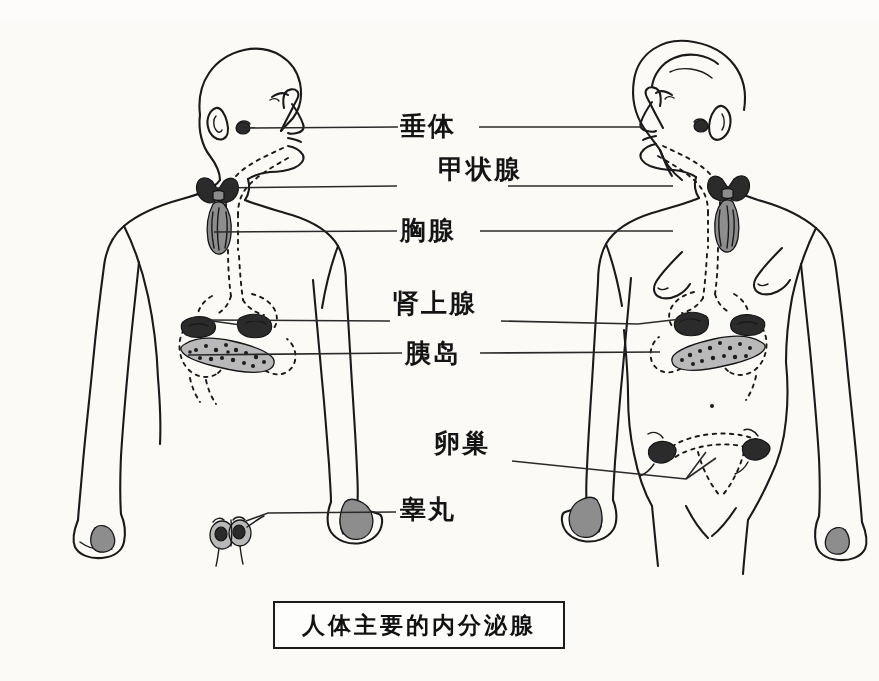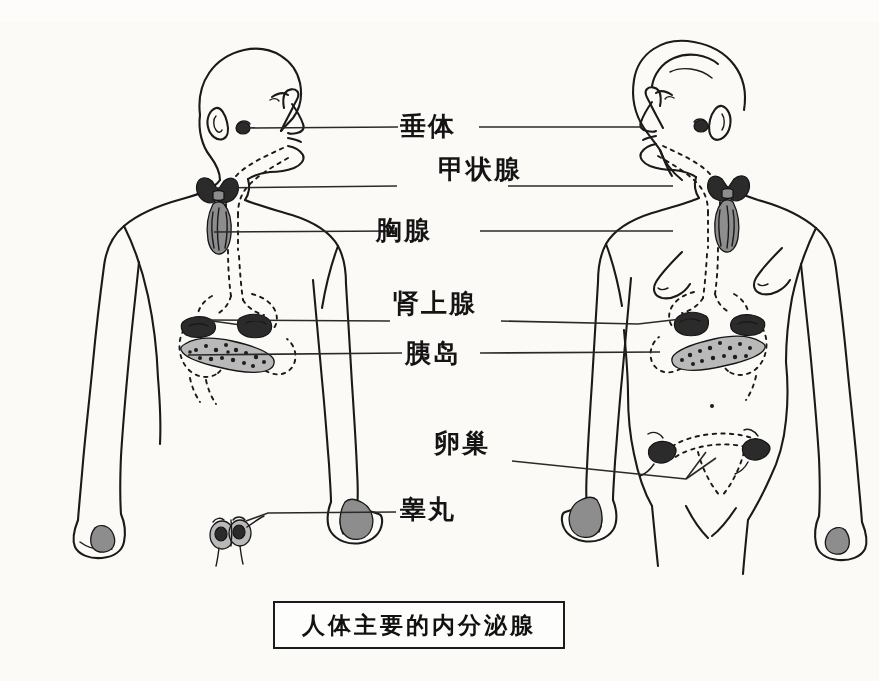--- a/index.html
+++ b/index.html
@@ -406,21 +406,21 @@
       <path class="leader" d="M512 461 L686 479"></path>
       <path class="leader" d="M686 479 L706 452"></path>
       <path class="leader" d="M686 479 L716 458"></path>
 
       <path class="leader" d="M246 521 L268 513 L396 512"></path>
     </g>
   </svg>
 
   <div class="label-text" style="left:400px; top:113px;">垂体</div>
   <div class="label-text" style="left:400px; top:156px;margin-left:38px;">甲状腺</div>
-  <div class="label-text" style="left:376px; top:217px;">胸腺</div>
+  <div class="label-text" style="left:400px; top:217px;">胸腺</div>
   <div class="label-text" style="left:393px; top:290px;">肾上腺</div>
   <div class="label-text" style="left:405px; top:340px;">胰岛</div>
   <div class="label-text" style="left:434px; top:430px;">卵巢</div>
   <div class="label-text" style="left:400px; top:497px;font-family:Liberation Serif, serif;">睾丸</div>
 
   <div class="caption-box">
     <span class="caption-text">人体主要的内分泌腺</span>
   </div>
 
 </div>

